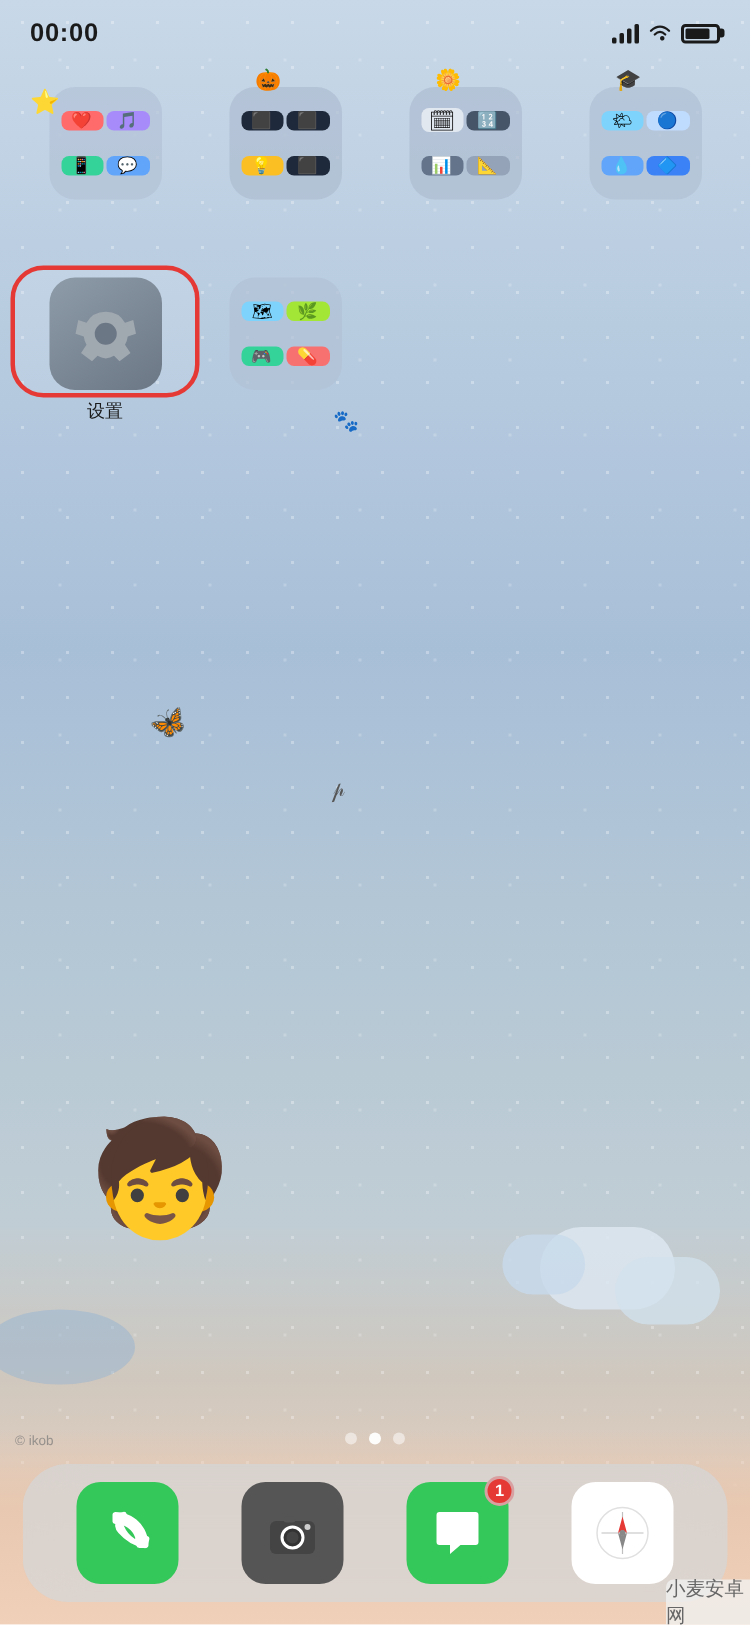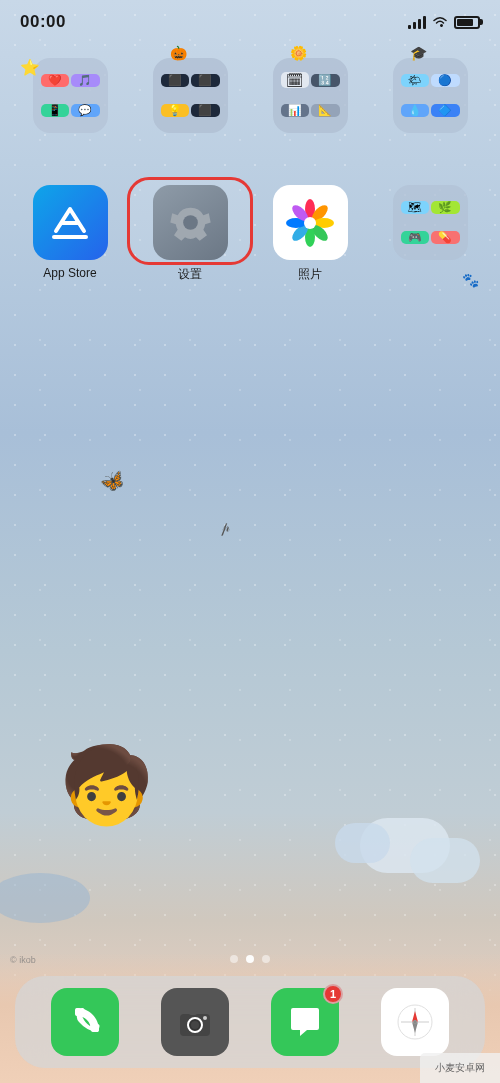--- a/index.html
+++ b/index.html
@@ -332,28 +332,28 @@
       left: 10px;
       font-size: 9px;
       color: rgba(120,120,120,0.7);
       z-index: 10;
     }
 
     #xmzlogo {
       position: absolute;
       bottom: 0;
       right: 0;
-      width: 80px;
+      width: 56px;
       height: 30px;
       z-index: 200;
       display: flex;
       align-items: center;
       justify-content: center;
       background: rgba(240,240,240,0.8);
-      font-size: 10px;
+      font-size: 13px;
       color: #666;
       border-radius: 5px 0 0 0;
     }
     
     .deco-star1 { position: absolute; left: 100px; top: 0; font-size: 16px; }
   </style>
 </head>
 <body>
 
 <div id="wallpaper"></div>
@@ -416,62 +416,34 @@
       <div class="folder-mini-app" style="background:#bfdbfe;">🔵</div>
       <div class="folder-mini-app" style="background:#60a5fa;">💧</div>
       <div class="folder-mini-app" style="background:#3b82f6;">🔷</div>
     </div>
     <span style="position:absolute;bottom:72px;left:35px;font-size:14px;">🎓</span>
   </div>
 </div>
 
 <div style="position:absolute;top:185px;left:15px;right:15px;display:grid;grid-template-columns:repeat(4,1fr);gap:10px;z-index:10;">
 
-  <div class="app-item">
-    <div class="app-icon appstore-icon">
-      <svg width="44" height="44" viewBox="0 0 44 44" fill="none">
-        <path d="M8 30L22 8L36 30" stroke="white" stroke-width="4" stroke-linecap="round" stroke-linejoin="round" fill="none"></path>
-        <path d="M14 22H30" stroke="white" stroke-width="4" stroke-linecap="round"></path>
-        <path d="M6 36H38" stroke="white" stroke-width="4" stroke-linecap="round"></path>
-      </svg>
-    </div>
-    <span class="app-label">App Store</span>
-  </div>
 
   <div class="app-item" style="position:relative;">
     <div class="settings-highlight" style="position:absolute;top:-8px;left:-8px;right:-8px;bottom:18px;border:3px solid #e53935;border-radius:22px;z-index:1;pointer-events:none;"></div>
     <div class="app-icon settings-icon" style="z-index:2;">
       <svg class="gear-svg" viewBox="0 0 60 60">
         <circle cx="30" cy="30" r="10" fill="#b0b8c1"></circle>
         <path d="M30 8 L32.5 14 Q35 13.5 37.5 14.5 L41.5 10 L50 18.5 L45.5 22.5 Q46.5 25 46 27.5 L52 30 L52 41 L46 43.5 Q45.5 46 44.5 48 L48 53 L39.5 57 L37 52 Q34.5 52.5 32 52 L29.5 58 L18.5 58 L16 52 Q13.5 51.5 11.5 50 L7 53.5 L1 45.5 L5 42 Q4 39.5 4 37 L-2 34.5 L-2 23.5 L4 21 Q4.5 18.5 6 16.5 L2.5 12 L11 4.5 L15 8.5 Q17.5 7.5 20 7.5 Z" fill="none"></path>
         <path d="M30 14 A16 16 0 0 1 44 22 L50 20 L52 30 L46 32 A16 16 0 0 1 44 38 L48 44 L40 50 L36 46 A16 16 0 0 1 30 48 A16 16 0 0 1 24 46 L20 50 L12 44 L16 38 A16 16 0 0 1 14 32 L8 30 L10 20 L16 22 A16 16 0 0 1 30 14Z" fill="#a0a8b0"></path>
         <circle cx="30" cy="30" r="8" fill="#6b7785"></circle>
       </svg>
     </div>
     <span class="app-label">设置</span>
   </div>
 
-  <div class="app-item">
-    <div class="app-icon photos-icon">
-      <svg width="50" height="50" viewBox="0 0 50 50">
-        <g transform="translate(25,25)">
-          <ellipse cx="0" cy="-14" rx="5" ry="10" fill="#ff2d55" transform="rotate(0)"></ellipse>
-          <ellipse cx="0" cy="-14" rx="5" ry="10" fill="#ff9500" transform="rotate(45)"></ellipse>
-          <ellipse cx="0" cy="-14" rx="5" ry="10" fill="#ffcc00" transform="rotate(90)"></ellipse>
-          <ellipse cx="0" cy="-14" rx="5" ry="10" fill="#34c759" transform="rotate(135)"></ellipse>
-          <ellipse cx="0" cy="-14" rx="5" ry="10" fill="#30d158" transform="rotate(180)"></ellipse>
-          <ellipse cx="0" cy="-14" rx="5" ry="10" fill="#32ade6" transform="rotate(225)"></ellipse>
-          <ellipse cx="0" cy="-14" rx="5" ry="10" fill="#007aff" transform="rotate(270)"></ellipse>
-          <ellipse cx="0" cy="-14" rx="5" ry="10" fill="#bf5af2" transform="rotate(315)"></ellipse>
-          <circle cx="0" cy="0" r="6" fill="white"></circle>
-        </g>
-      </svg>
-    </div>
-    <span class="app-label">照片</span>
-  </div>
 
   <div class="app-item">
     <div class="app-icon folder-icon folder4">
       <div class="folder-mini-app" style="background:#7dd3fc;">🗺</div>
       <div class="folder-mini-app" style="background:#a3e635;">🌿</div>
       <div class="folder-mini-app" style="background:#34d399;">🎮</div>
       <div class="folder-mini-app" style="background:#f87171;">💊</div>
     </div>
     <span style="position:absolute;bottom:-5px;right:5px;font-size:14px;">🐾</span>
   </div>

